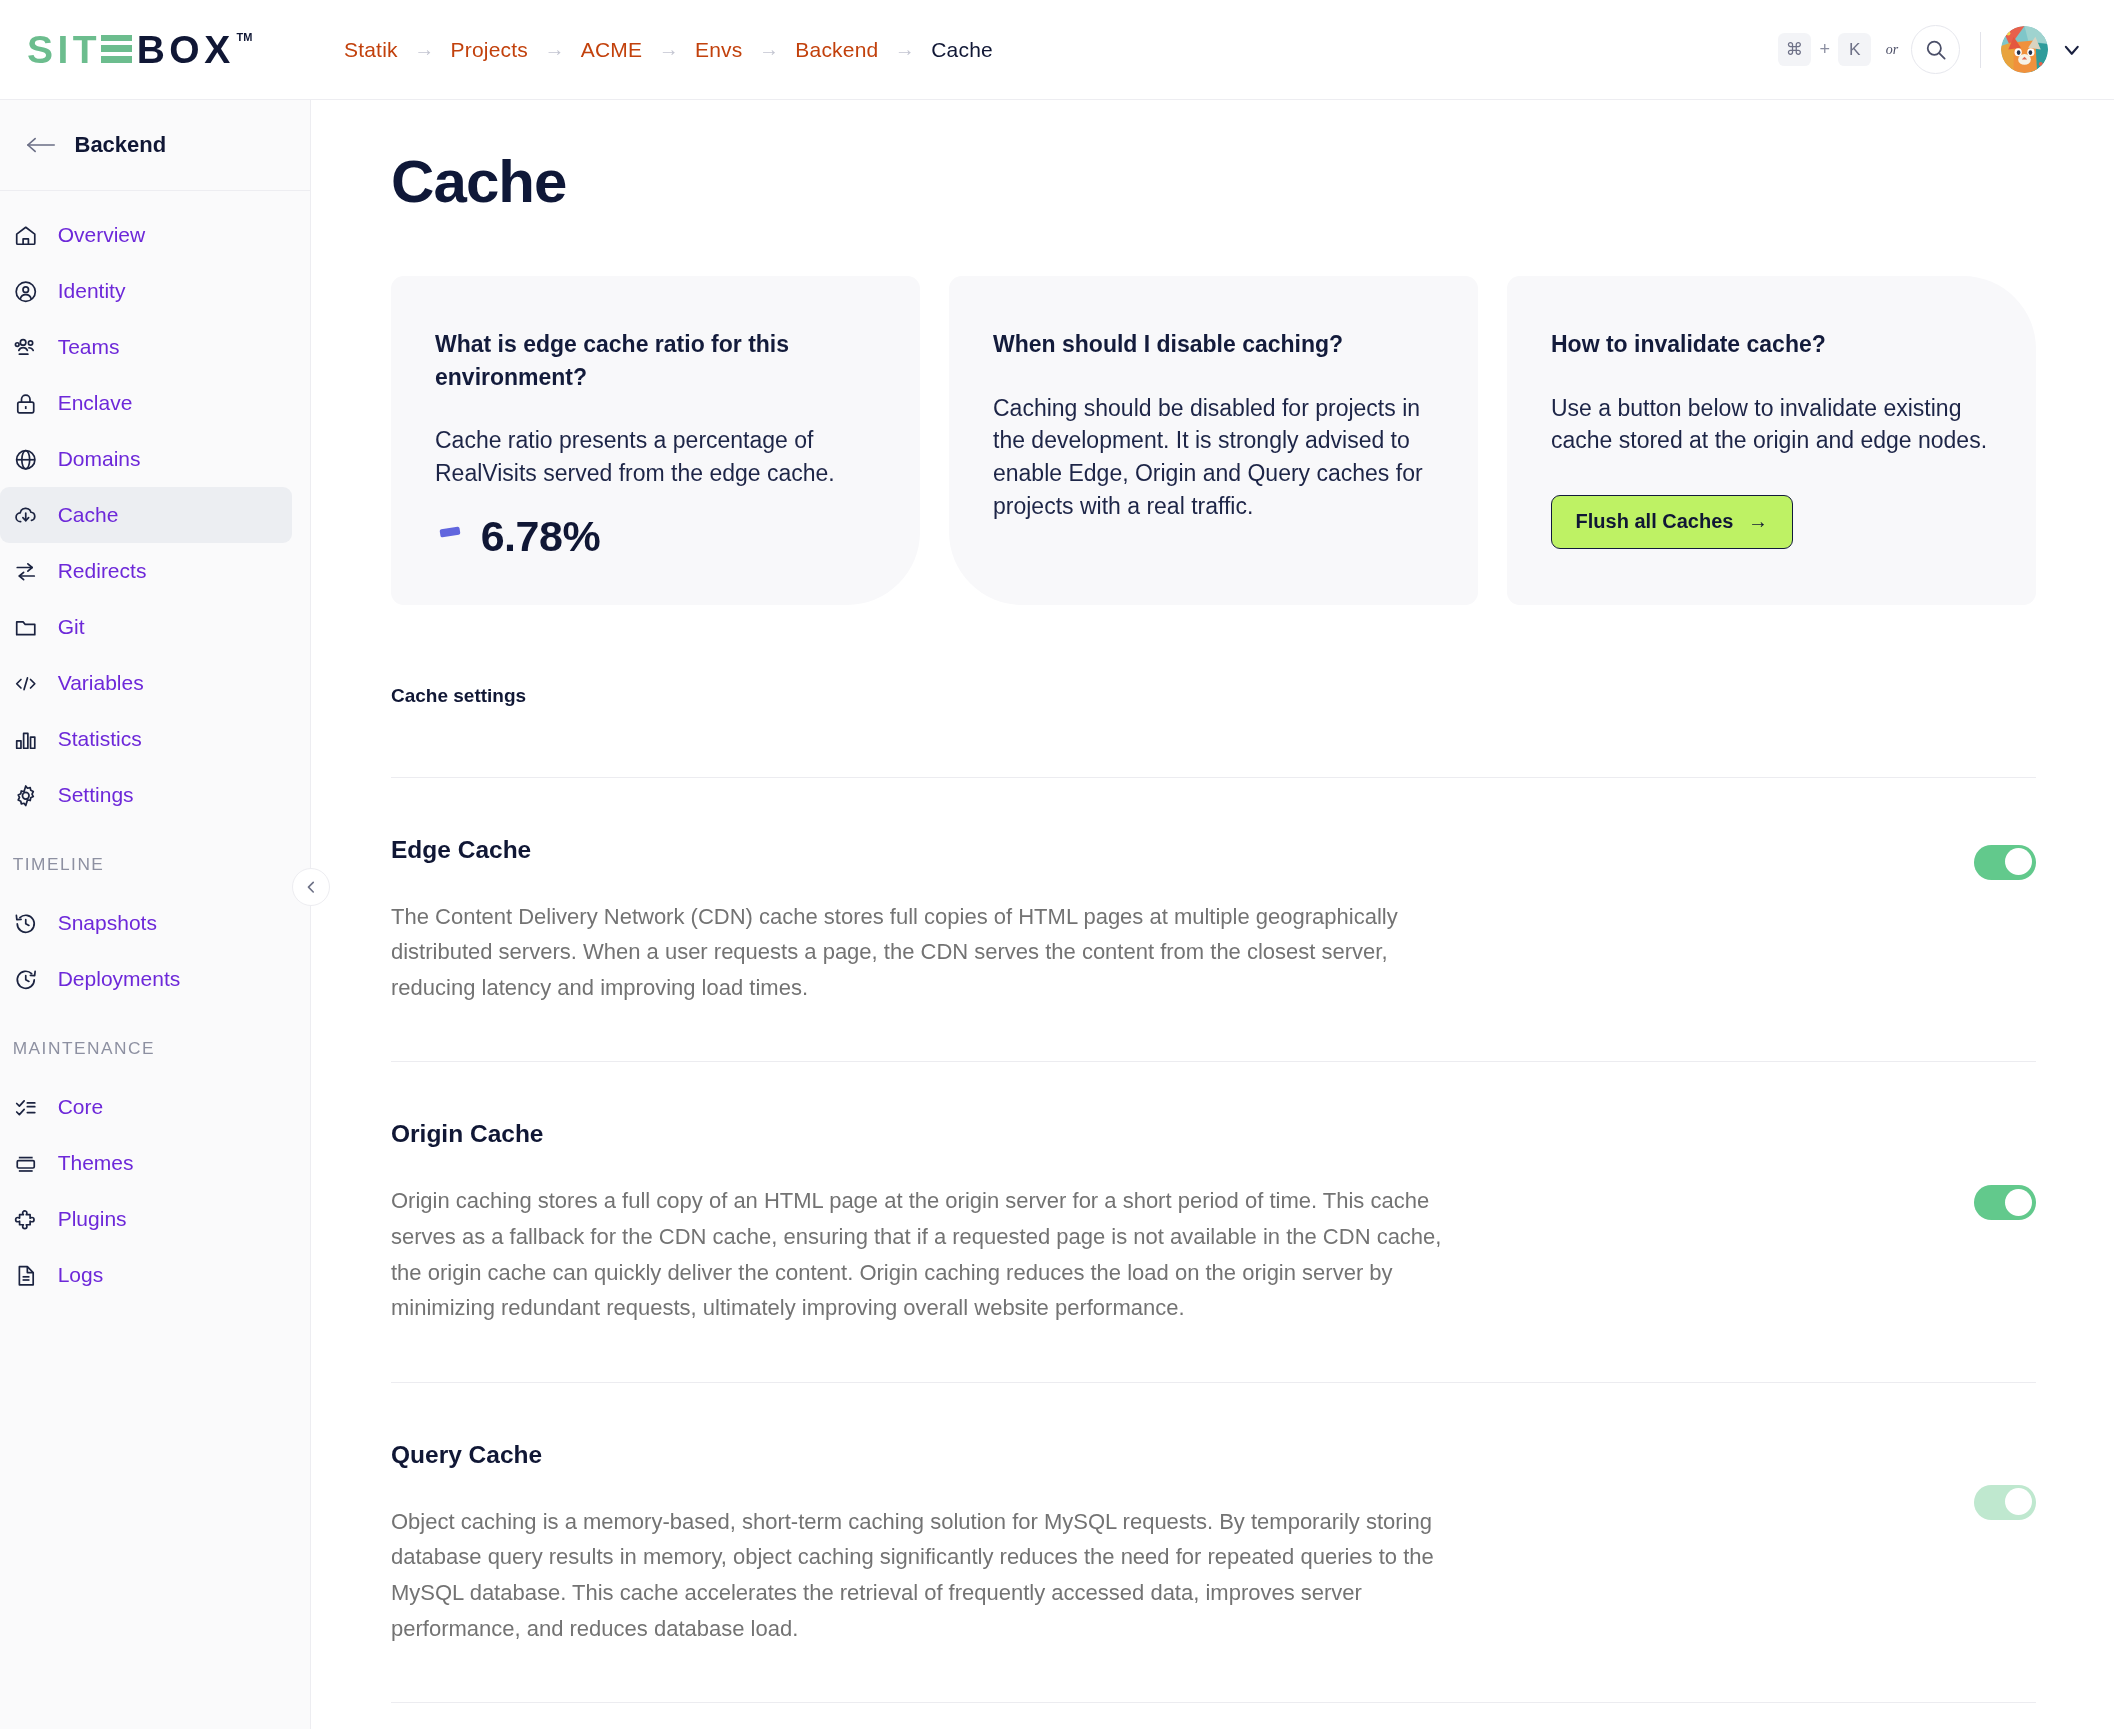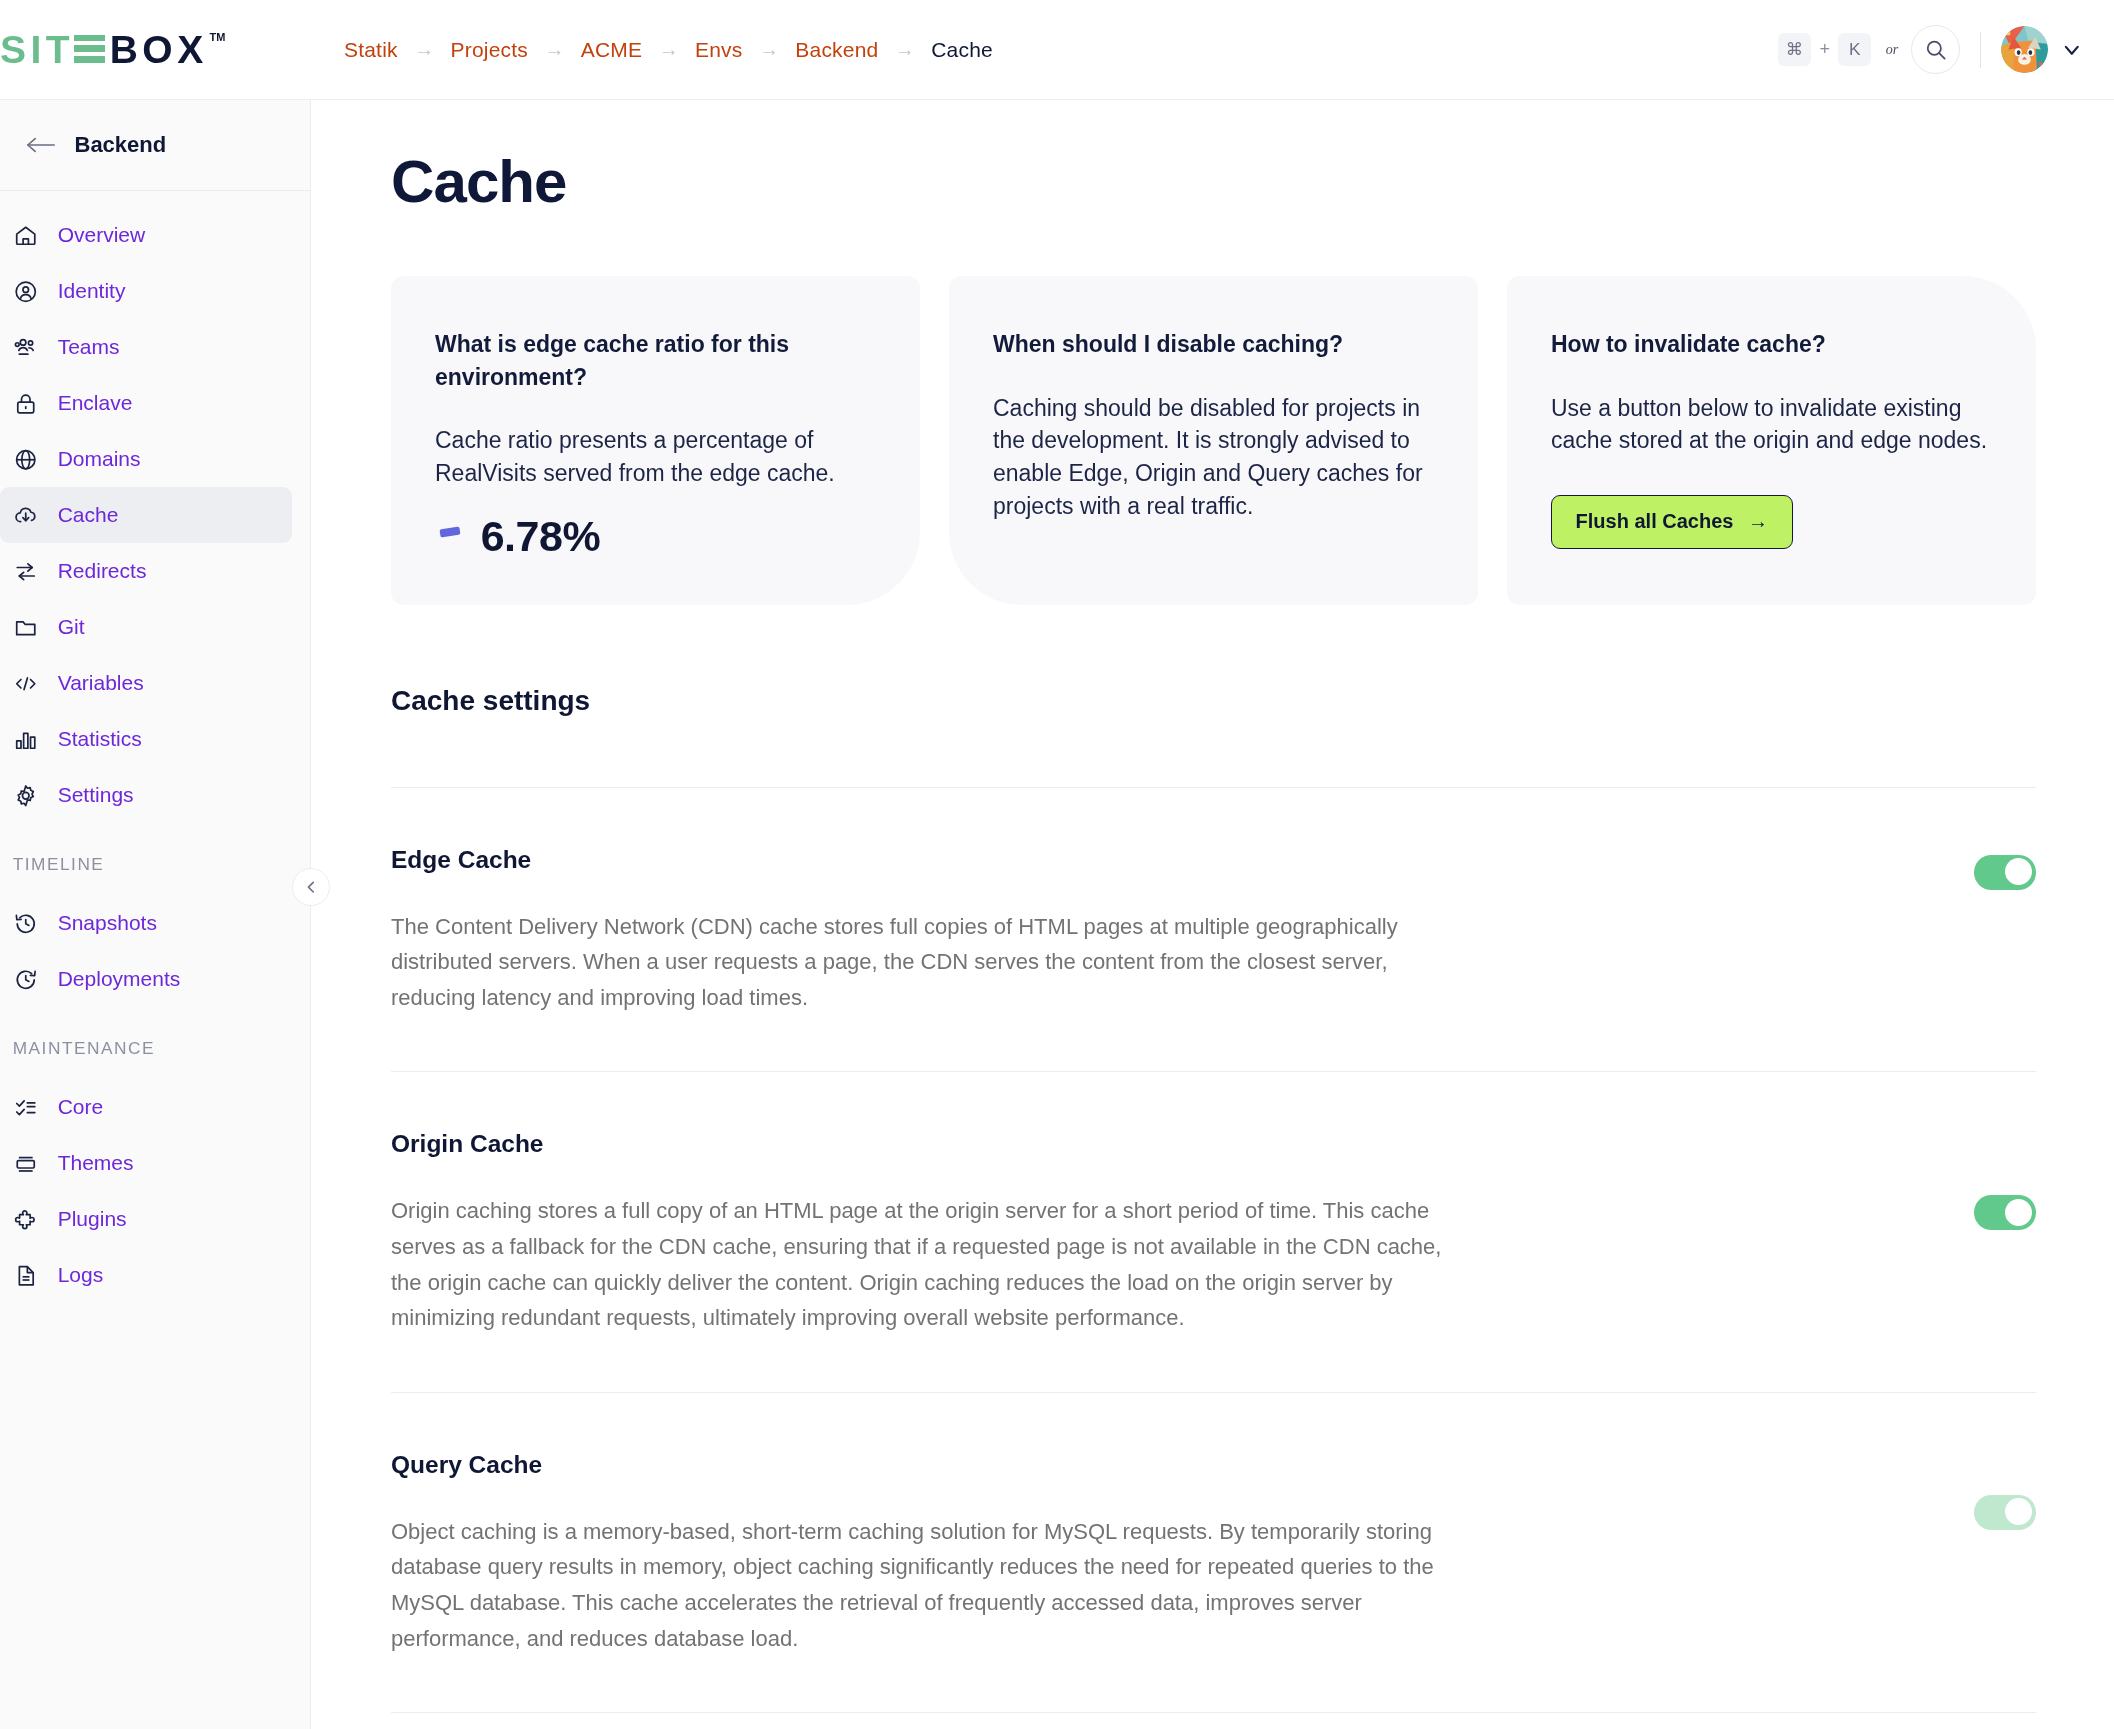--- a/index.html
+++ b/index.html
@@ -19,20 +19,21 @@
     width: 2115px; height: 100px;
     background: #ffffff;
     border-bottom: 0.9px solid #ededf1;
     display: flex;
     align-items: center;
   }
   .logo-wrap {
     width: 311px;
     display: flex;
     align-items: center;
+    padding-left: 27px;
     position: relative;
   }
   .logo {
     display: flex;
     align-items: flex-start;
     font-size: 39px;
     font-weight: 700;
     letter-spacing: 4.5px;
     line-height: 1;
   }
@@ -231,21 +232,21 @@
     border-radius: 9px;
     background: #bef264;
     padding: 14.5px 23.6px;
     font-size: 20px;
     font-weight: 700;
     color: #101735;
     font-family: "Liberation Sans", sans-serif;
   }
 
   .section-title {
-    font-size: 28px;
+    font-size: 19px;
     font-weight: 700;
     color: #101735;
     padding: 80px 0 0 79px;
   }
   .hr {
     height: 0.9px;
     background: #ececf0;
     margin: 70px 79px 0 79px;
   }
 

